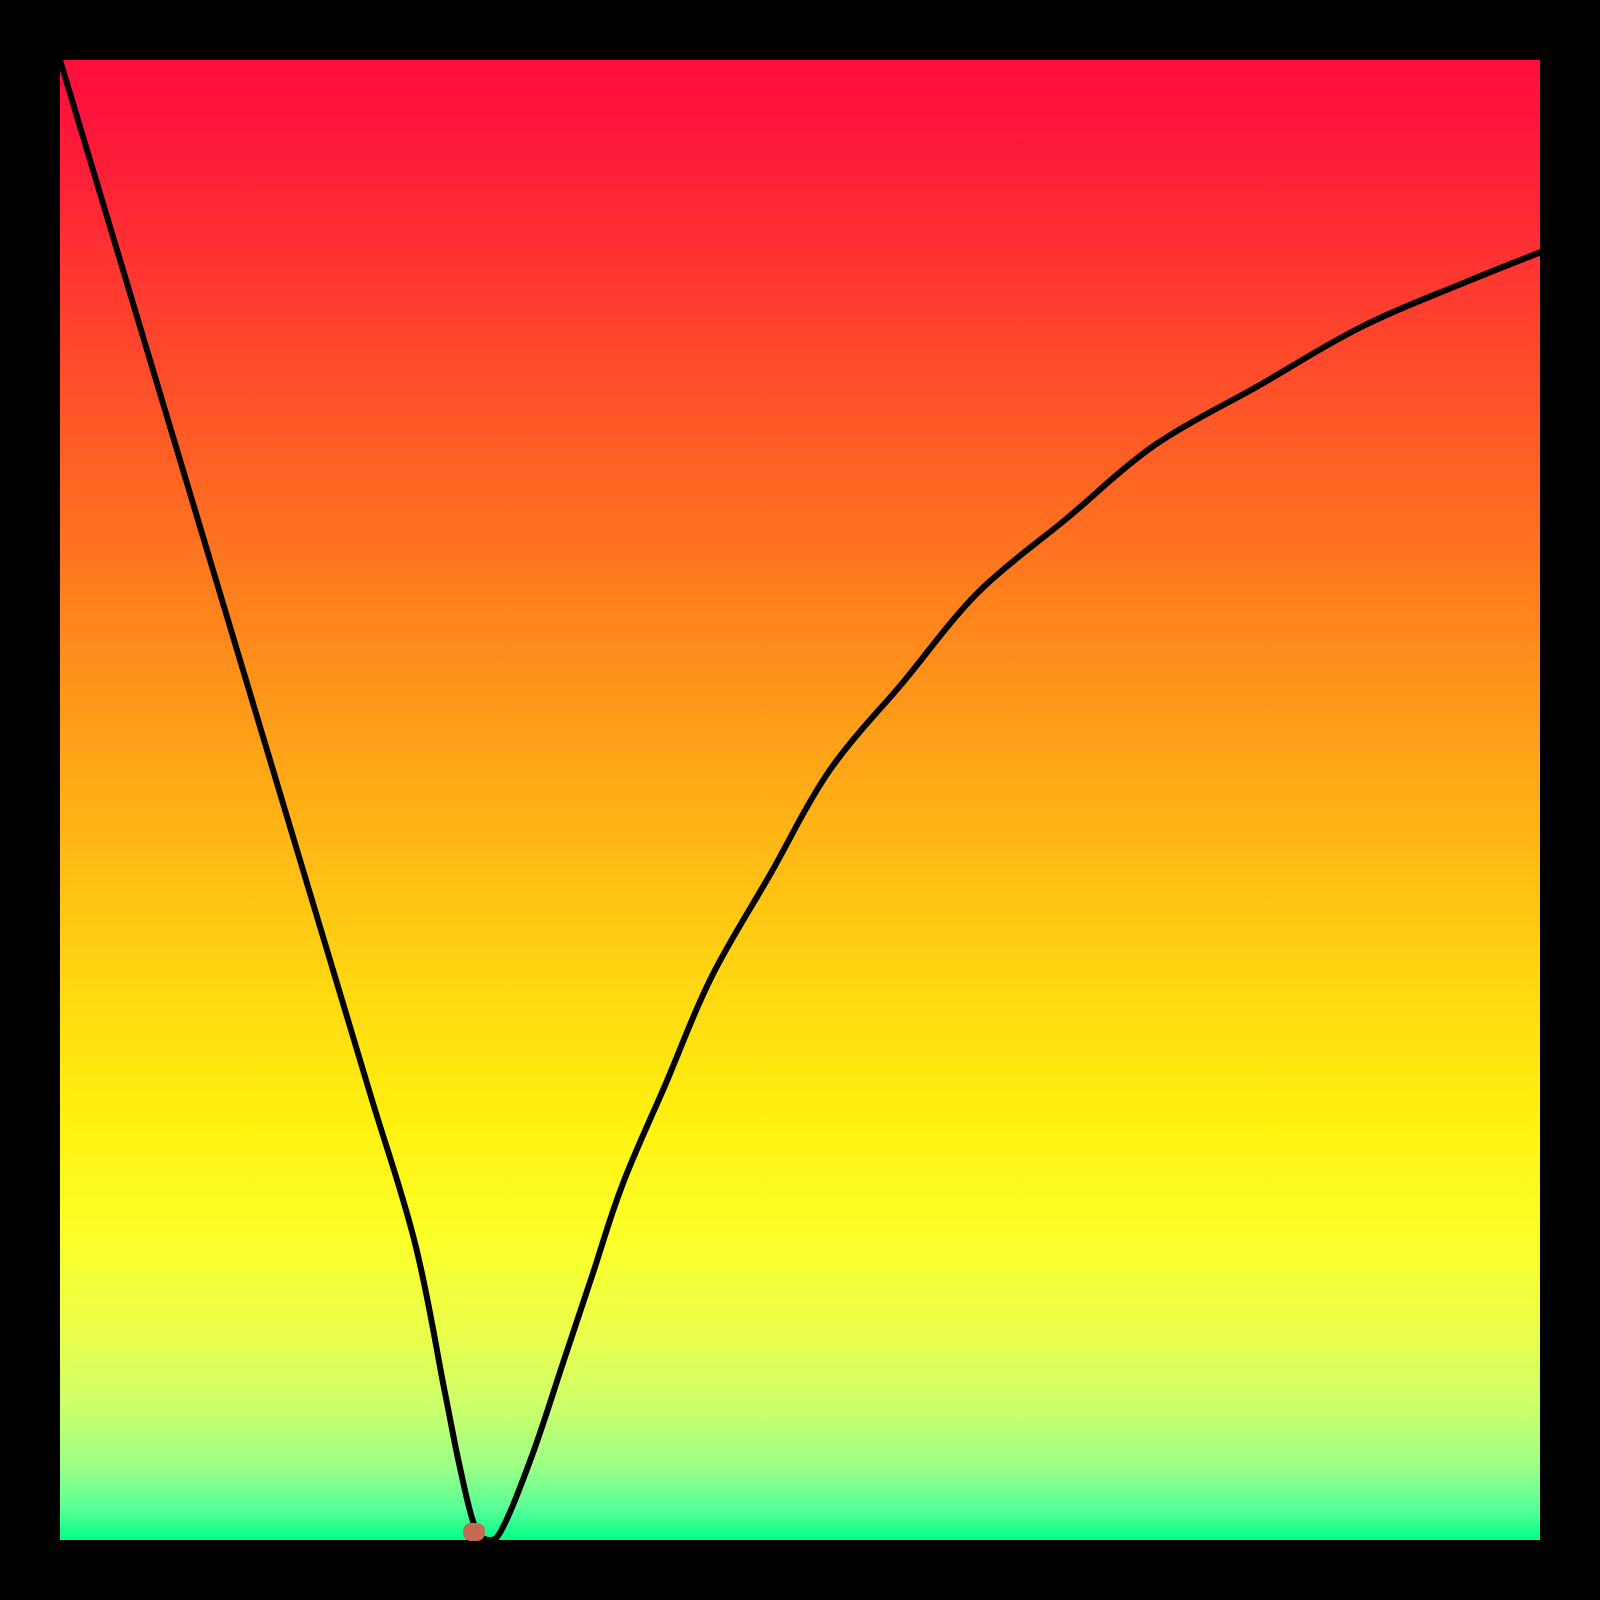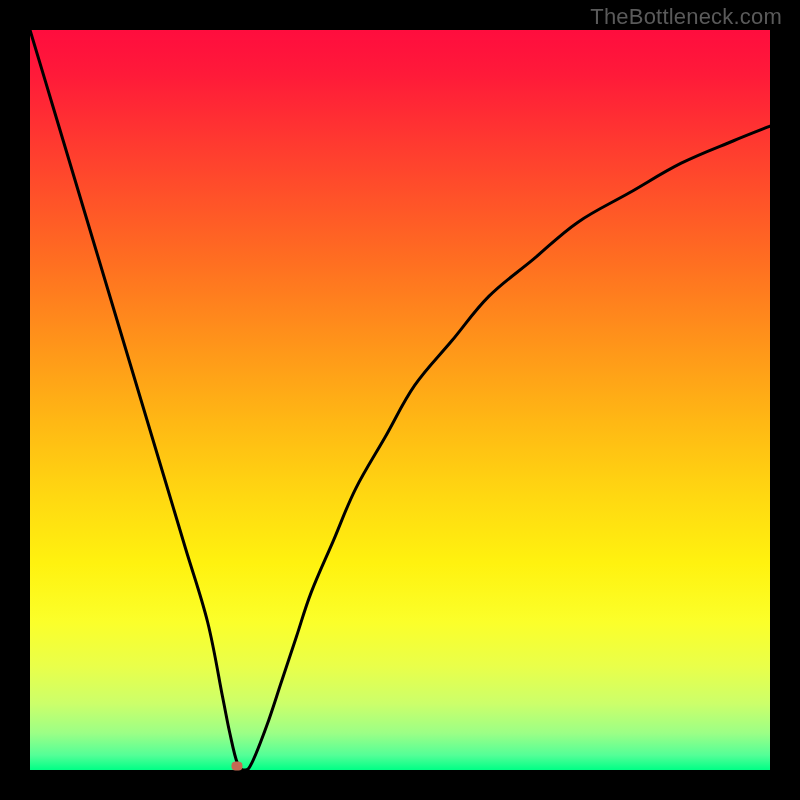--- a/index.html
+++ b/index.html
@@ -64,21 +64,20 @@
     height: 9px;
     border-radius: 4px;
     background: #c56a53;
     transform: translate(-50%, -50%);
   }
 </style>
 </head>
 <body>
 
 <div class="frame">
-  <div class="watermark">TheBottleneck.com</div>
 
   <div class="plot-area">
     <svg class="curve" viewBox="0 0 740 740" preserveAspectRatio="none">
       <path fill="none" stroke="#000" stroke-width="3" stroke-linecap="round" d="M 0 0 C 3.9959999999999996 13.32, 14.208 47.36, 22.2 74 C 30.192 100.64, 36.408 121.36, 44.4 148 C 52.391999999999996 174.64, 58.608 195.36, 66.6 222 C 74.592 248.64, 80.80799999999999 269.36, 88.8 296 C 96.792 322.64, 103.008 343.36, 111 370 C 118.992 396.64, 125.20799999999998 417.36, 133.2 444 C 141.19199999999998 470.64, 147.40800000000002 491.36, 155.4 518 C 163.392 544.64, 170.94 565.36, 177.6 592 C 184.26 618.64, 188.404 646.02, 192.4 666 C 196.39600000000002 685.98, 197.136 691.012, 199.8 703 C 202.46400000000003 714.988, 204.53600000000003 725.94, 207.20000000000002 732.6 C 209.864 739.26, 211.936 740, 214.6 740 C 217.26399999999998 740, 218.004 740.592, 222 732.6 C 225.996 724.6080000000001, 231.472 710.2520000000001, 236.8 695.6 C 242.12800000000001 680.948, 246.27200000000002 667.1840000000001, 251.60000000000002 651.2 C 256.928 635.216, 261.072 622.784, 266.4 606.8 C 271.72799999999995 590.8159999999999, 274.53999999999996 579.716, 281.2 562.4 C 287.86 545.084, 295.40799999999996 529.248, 303.4 510.6 C 311.392 491.95200000000006, 316.276 477.44800000000004, 325.6 458.8 C 334.92400000000004 440.152, 344.544 425.648, 355.2 407 C 365.856 388.352, 372.812 372.51599999999996, 384.8 355.2 C 396.788 337.884, 408.47999999999996 326.784, 421.79999999999995 310.8 C 435.11999999999995 294.81600000000003, 444.148 281.05199999999996, 458.8 266.4 C 473.452 251.748, 487.21600000000007 242.72000000000003, 503.20000000000005 229.40000000000003 C 519.1840000000001 216.08000000000004, 530.284 204.38799999999998, 547.6 192.39999999999998 C 564.916 180.41199999999998, 580.7520000000001 173.45599999999993, 599.4000000000001 162.79999999999995 C 618.0480000000001 152.14399999999998, 632.552 142.52400000000003, 651.2 133.20000000000005 C 669.8480000000001 123.87600000000006, 687.016 117.66, 703 111 C 718.984 104.34, 733.34 98.86400000000003, 740 96.20000000000005"></path>
     </svg>
     <div class="marker" style="left: 207.2px; top: 736.3px; background: rgb(197, 106, 83);"></div>
   </div>
 </div>
 
 </body></html>

